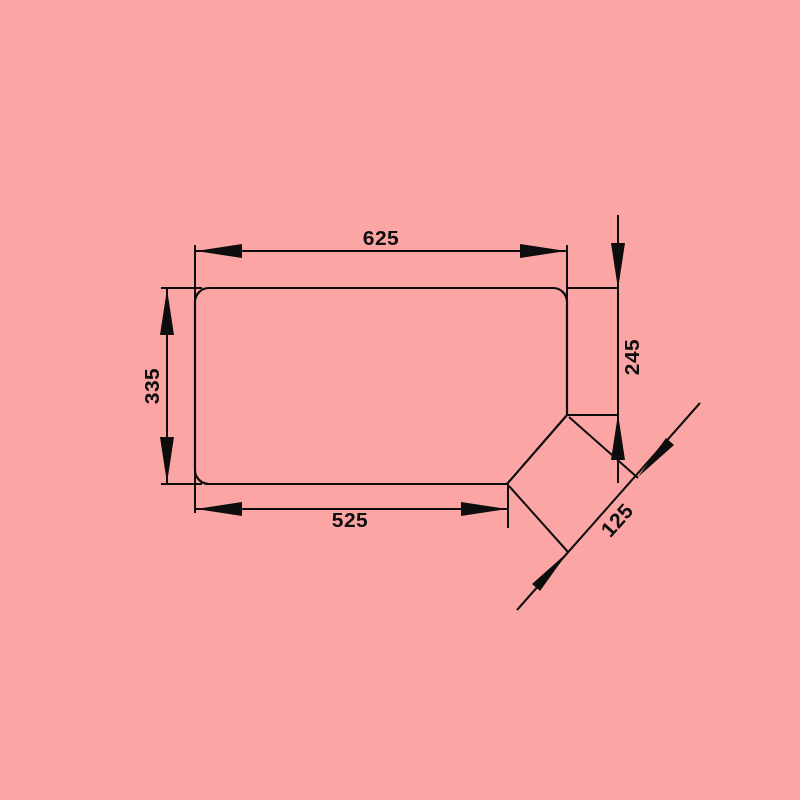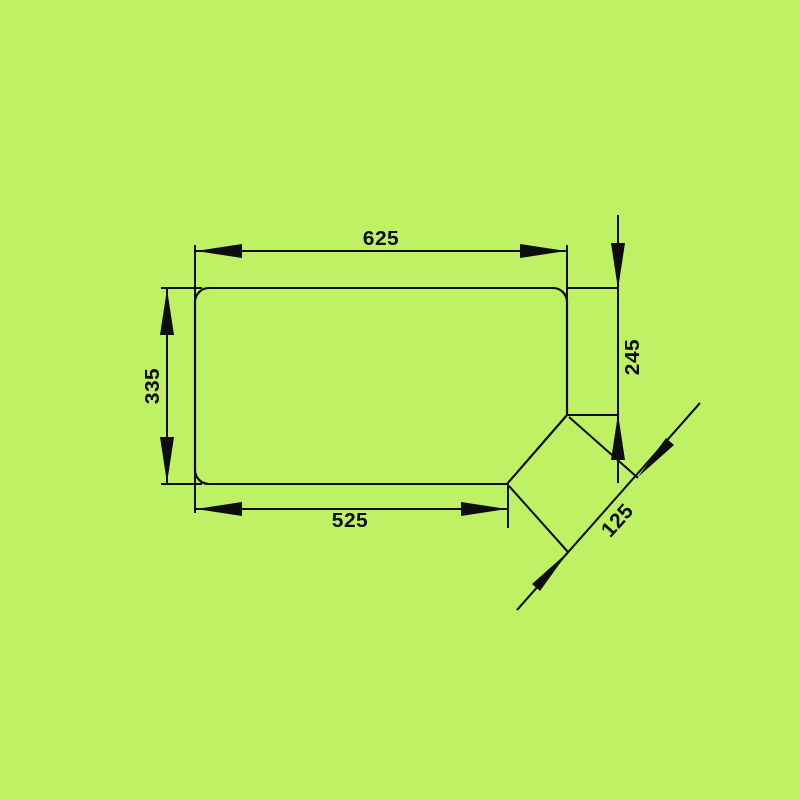--- a/index.html
+++ b/index.html
@@ -7,21 +7,21 @@
     padding: 0;
     width: 800px;
     height: 800px;
     background: #ffffff;
     font-family: "Liberation Sans", sans-serif;
   }
   .stage {
     position: relative;
     width: 800px;
     height: 800px;
-    background: #bef264;
+    background: #fca5a5;
     overflow: hidden;
   }
   .stage svg {
     position: absolute;
     left: 0;
     top: 0;
     width: 800px;
     height: 800px;
   }
   .dim-label {

